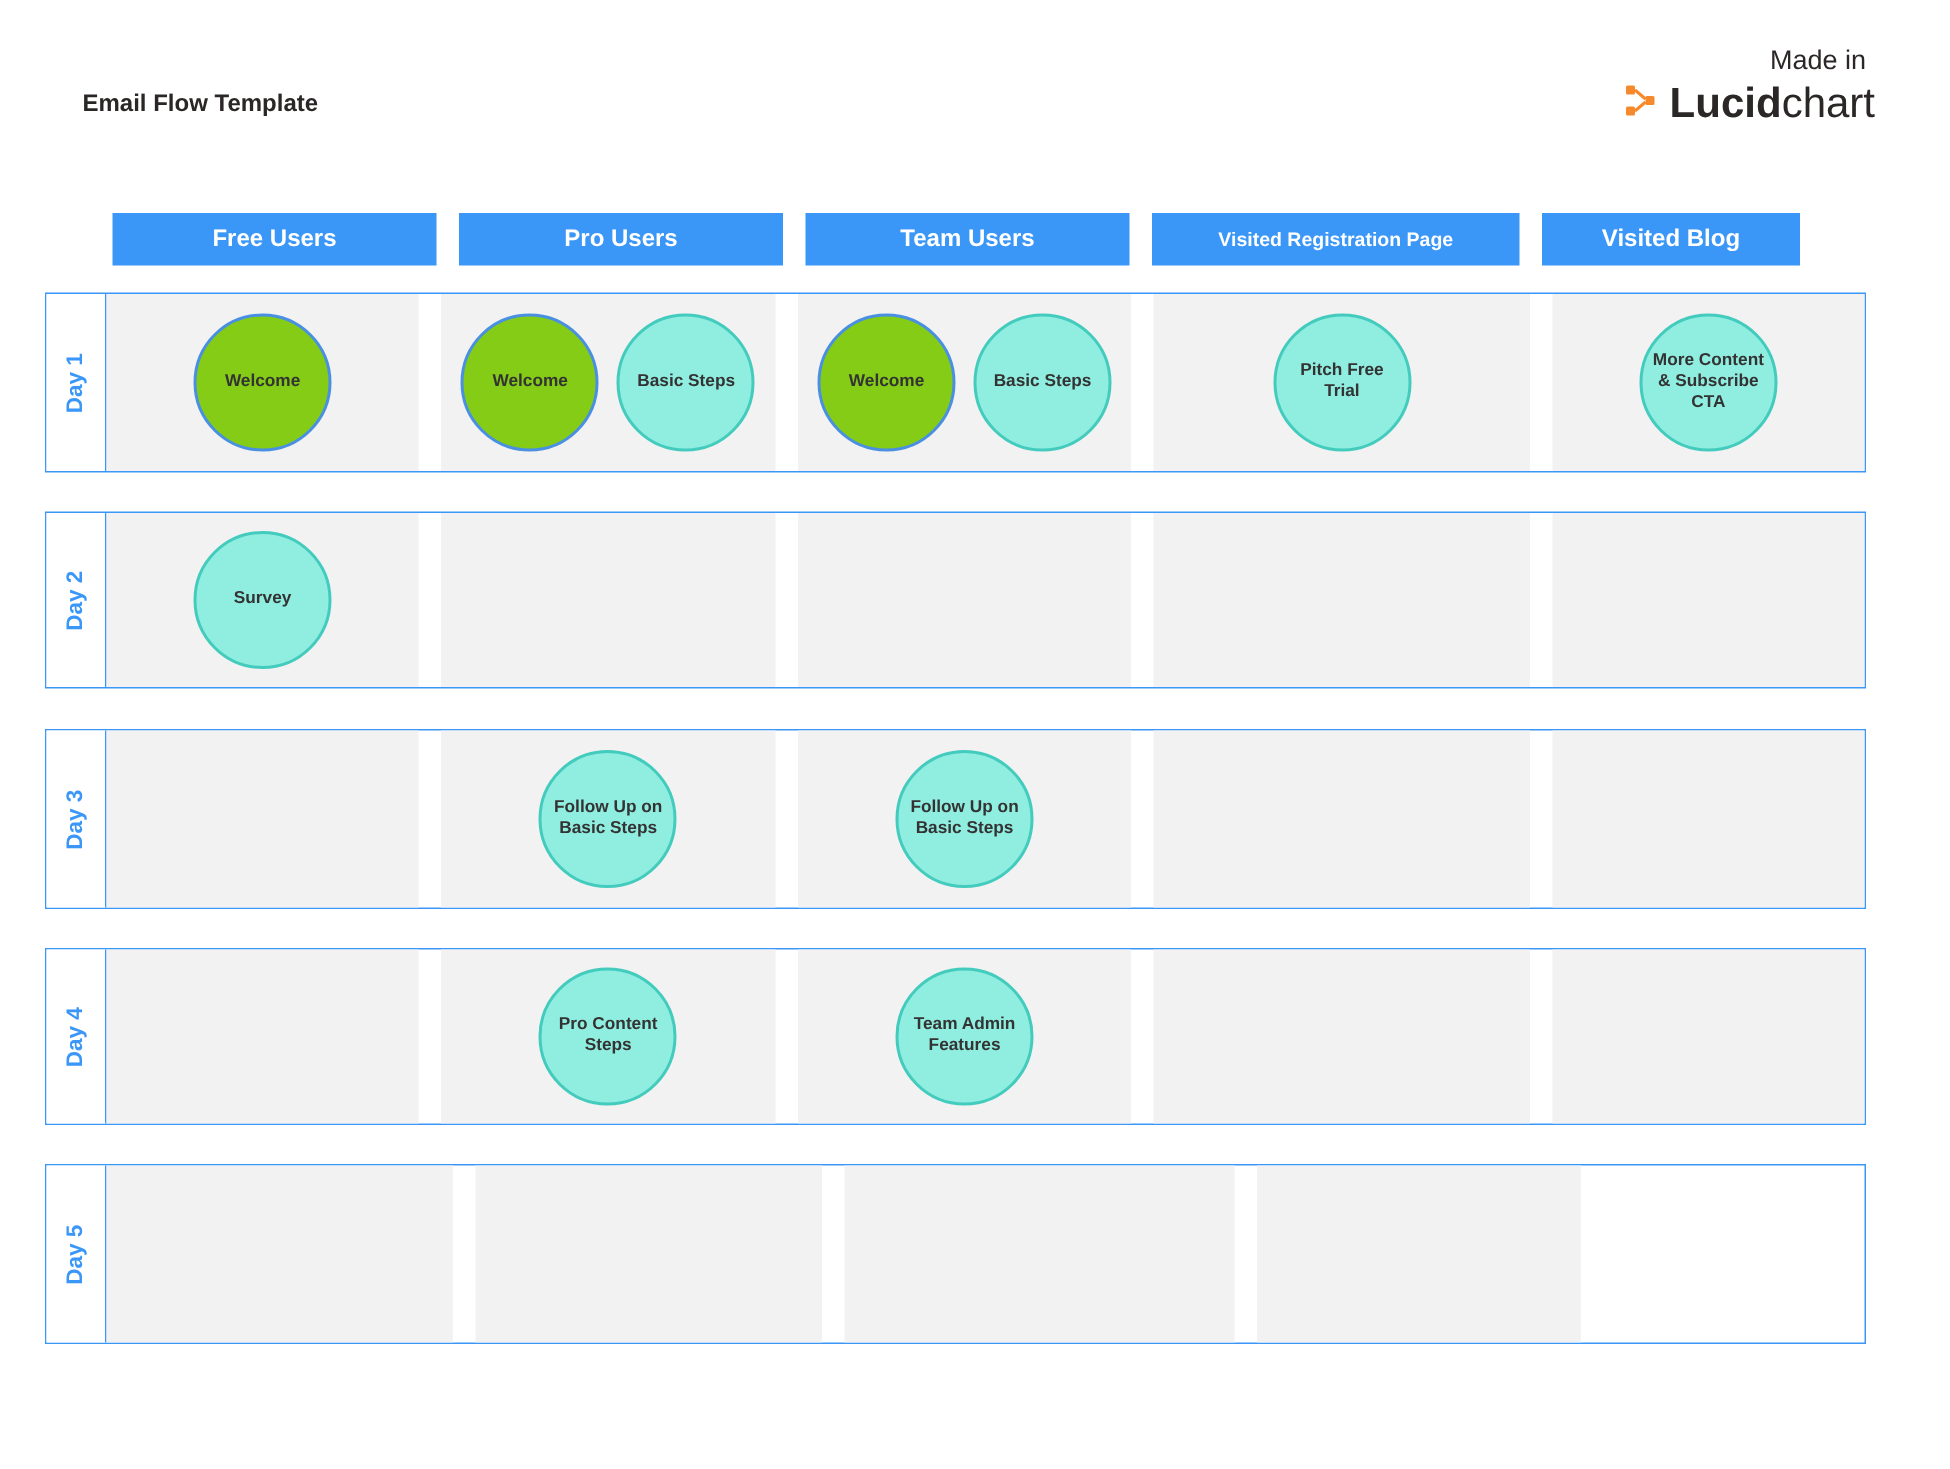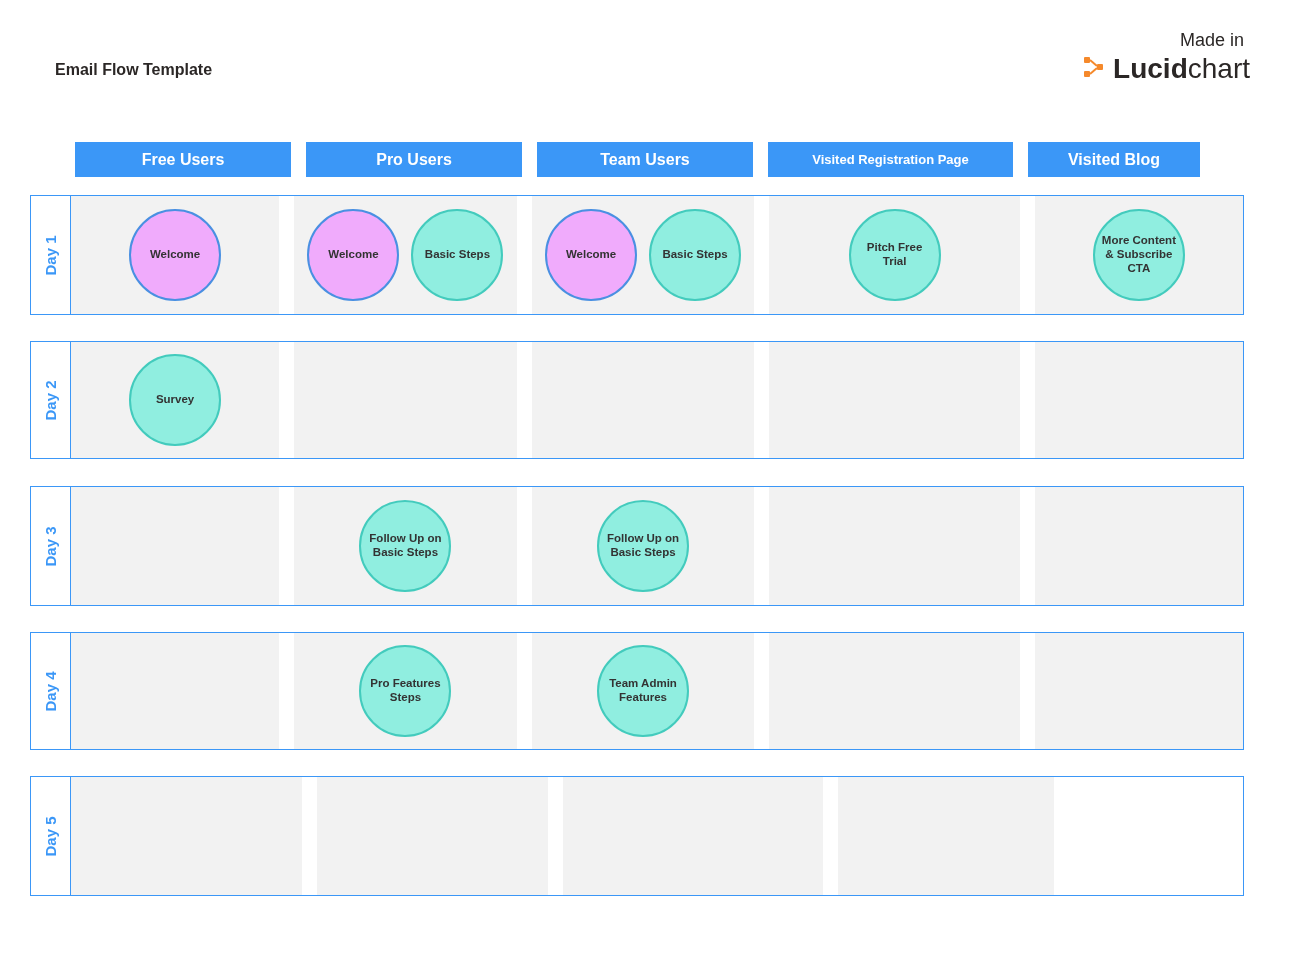--- a/index.html
+++ b/index.html
@@ -121,21 +121,21 @@
     align-items: center;
     justify-content: center;
     text-align: center;
     font-size: 11.5px;
     font-weight: bold;
     color: #333;
     padding: 6px;
     line-height: 1.2;
   }
   .circle.blue {
-    background: #f0abfc;
+    background: #84cc16;
     border: 2px solid #4a90e2;
   }
   .circle.teal {
     background: #90eee0;
     border: 2px solid #43cbbd;
   }
 </style>
 </head>
 <body>
 
@@ -218,21 +218,21 @@
         <div class="cell" style="width: 216px; margin-right: 0px;"></div>
       </div>
     </div>
     <div class="row-band" style="top: 490px; height: 118px; width: 1214px;">
       <div class="row-label-cell">
         <span>Day 4</span>
       </div>
       <div class="row-body">
         <div class="cell" style="width: 216px; margin-right: 15px;"></div>
         <div class="cell" style="width: 231px; margin-right: 15px;">
-          <div class="circle teal">Pro Features Steps</div>
+          <div class="circle teal">Pro Content Steps</div>
         </div>
         <div class="cell" style="width: 231px; margin-right: 15px;">
           <div class="circle teal">Team Admin Features</div>
         </div>
         <div class="cell" style="width: 260px; margin-right: 15px;"></div>
         <div class="cell" style="width: 216px; margin-right: 0px;"></div>
       </div>
     </div>
     <div class="row-band" style="top: 634px; height: 120px; width: 1214px;">
       <div class="row-label-cell">

